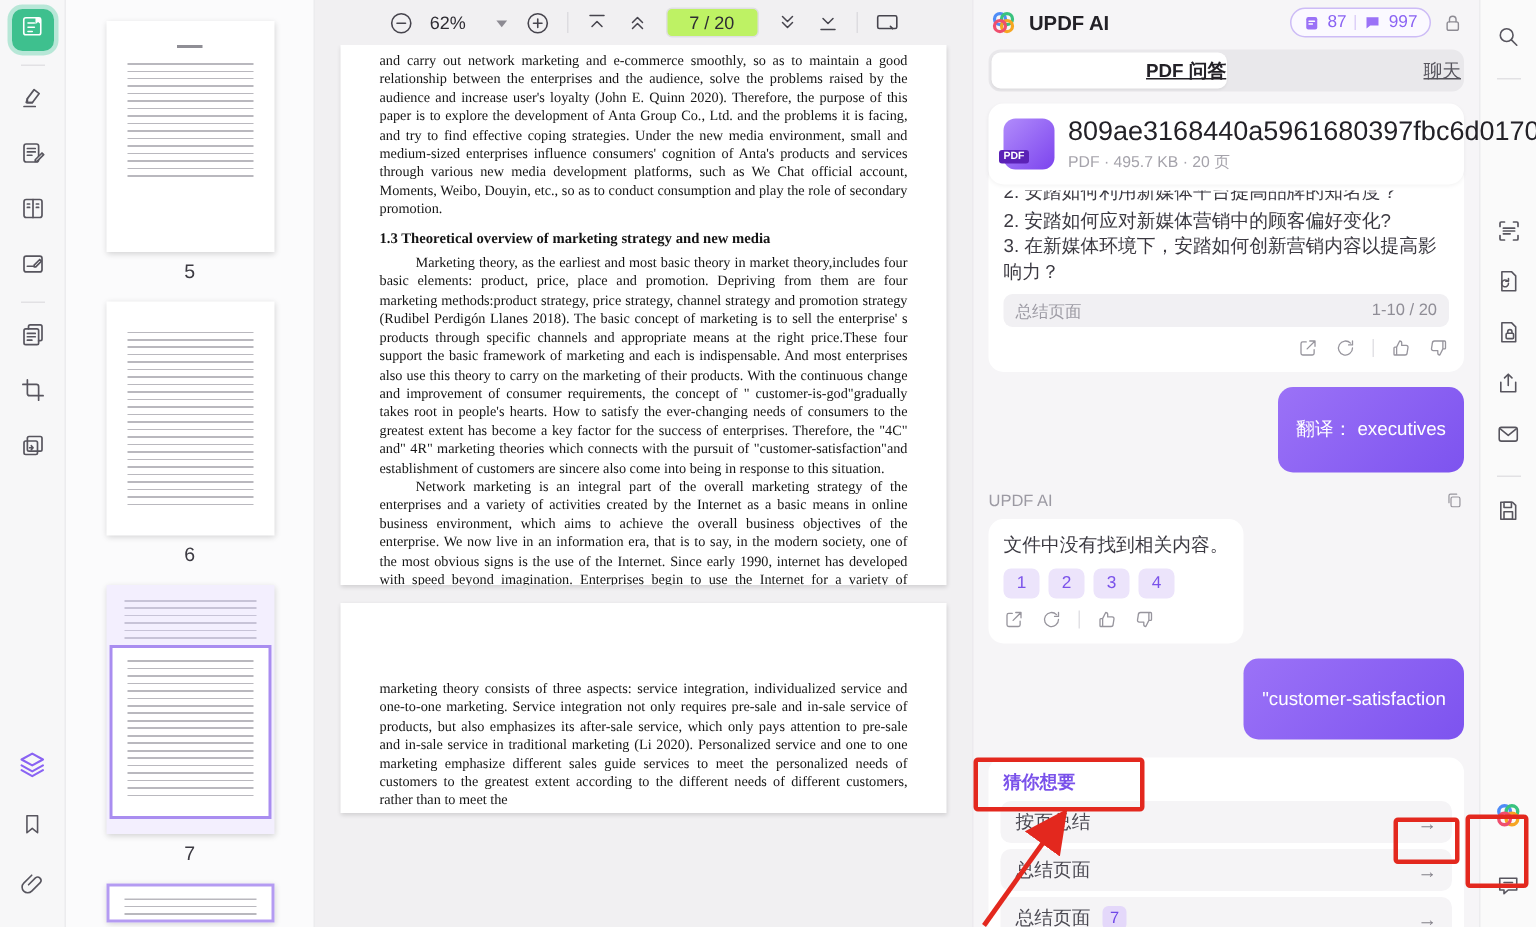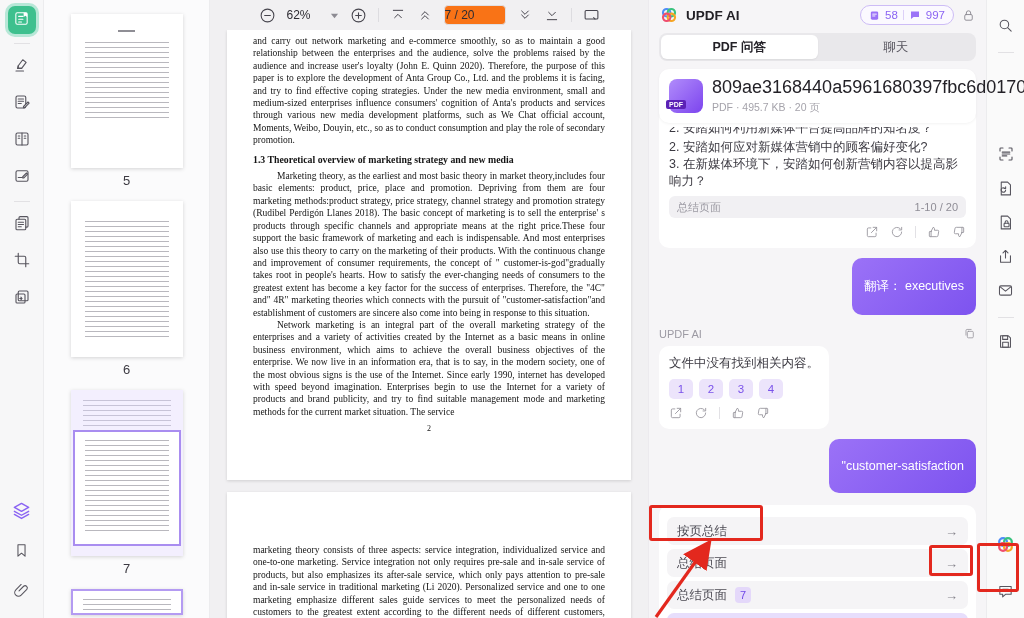--- a/index.html
+++ b/index.html
@@ -25,38 +25,38 @@
   .ttitle { position:absolute; left:42%; right:42%; top:16px; height:2px; background:#8f8e95; }
   .thumb.current .wash { position:absolute; inset:0; background:rgba(140,100,243,.10); }
   .tviewport { position:absolute; left:2px; right:2px; top:24%; height:70%; border:2px solid #a98df0; background:#fff; }
   .thumb.partial { border:2px solid #b49bf2; height:26px; overflow:hidden; }
 
   
   .main { flex:1; display:flex; flex-direction:column; background:#f1f0f2; min-width:0; }
   .main-toolbar { height:30px; flex:none; display:flex; align-items:center; justify-content:center; gap:11px; color:#46444d; font-size:12px; }
   .tb-div { width:1px; height:14px; background:#dddce0; }
   .zoom-val { width:32px; text-align:left; color:#2e2c33; }
-  .page-box { width:62px; height:20px; background:#f97316; border:1px solid #e0dfe3; border-radius:4px; text-align:left; line-height:18px; font-size:12px; color:#2e2c33; }
+  .page-box { width:62px; height:20px; background:#bef264; border:1px solid #e0dfe3; border-radius:4px; text-align:center; line-height:18px; font-size:12px; color:#2e2c33; }
   .pdf-scroll { flex:1; display:flex; flex-direction:column; align-items:center; gap:12px; overflow:hidden; }
   .pdf-page { width:404px; background:#fff; box-shadow:0 1px 3px rgba(0,0,0,.14); flex:none; font-family:"Liberation Serif","DejaVu Serif",serif; font-size:9.5px; line-height:12.4px; color:#141414; text-align:justify; padding:5px 26px 0; overflow:hidden; }
-  .pdf-page.p1 { height:450px; }
+  .pdf-page.p1 { height:360px; }
   .pdf-page.p2 { height:140px; padding-top:52px; }
   .pdf-h { font-weight:bold; font-size:9.8px; margin:7px 0 4px; text-align:left; }
   .pdf-ind { text-indent:24px; }
   .pdf-no { text-align:center; font-size:8px; margin-top:5px; }
 
   
   .ai-panel { width:338px; flex:none; background:#f6f5f7; border-left:1px solid #eceaee; display:flex; flex-direction:column; padding:0 10px; position:relative; }
   .ai-header { height:30px; display:flex; align-items:center; gap:7px; flex:none; }
   .ai-title { font-size:13.5px; font-weight:bold; color:#232127; }
   .badge-pill { margin-left:auto; border:1px solid #cdbcf6; background:#fbf9ff; border-radius:12px; height:20px; display:flex; align-items:center; gap:5px; padding:0 8px; color:#8a63f3; font-size:11.5px; }
   .badge-div { width:1px; height:10px; background:#ddd0f8; }
   .lock-btn { color:#8d8b93; display:flex; }
   .tabs { height:28px; background:#e9e8eb; border-radius:8px; display:flex; padding:2px; flex:none; margin-top:3px; }
-  .tab { flex:1; text-align:center; font-size:12.5px; color:#56545d; line-height:24px; border-radius:6px; }
+  .tab { flex:1; text-align:right; font-size:12.5px; color:#56545d; line-height:24px; border-radius:6px;text-decoration:underline; }
   .tab.active { background:#fff; color:#232127; font-weight:bold; box-shadow:0 1px 2px rgba(0,0,0,.06); }
 
   .file-card { margin-top:8px; background:#fff; border-radius:10px; padding:8px 10px; display:flex; align-items:center; gap:9px; position:relative; z-index:2; box-shadow:0 1px 3px rgba(0,0,0,.05); }
   .pdf-ico { width:34px; height:34px; border-radius:8px; background:linear-gradient(135deg,#b18cfb,#7c44ee); position:relative; flex:none; }
   .pdf-ico span { position:absolute; left:-3px; bottom:4px; background:#5b21b6; color:#fff; font-size:7px; font-weight:bold; padding:1px 3px; border-radius:2px; }
   .file-name { font-size:18px; color:#232127; }
   .file-meta { font-size:10.5px; color:#a5a3ab; margin-top:3px; }
 
   .bubble-ai { background:#fff; border-radius:10px; position:relative; z-index:1; }
   .msg1 { margin-top:-14px; padding:18px 10px 8px; }
@@ -282,21 +282,21 @@
             <circle cx="14.8" cy="14.8" r="4.4" stroke="#f6a623"></circle>
             <circle cx="9.2" cy="14.8" r="4.4" stroke="#ef4e6e"></circle>
           </svg>
         </span>
       <span class="ai-title">UPDF AI</span>
       <span class="badge-pill">
         <svg width="11" height="11" viewBox="0 0 24 24">
             <rect x="4" y="3" width="16" height="18" rx="3" fill="#9b72f7"></rect>
             <path d="M8 9h8M8 13h5" stroke="#fff" stroke-width="2" stroke-linecap="round"></path>
           </svg>
-        <span>58</span>
+        <span>87</span>
         <span class="badge-div"></span>
         <svg width="12" height="12" viewBox="0 0 24 24">
             <path d="M4 5h16v11H9l-5 4z" fill="#9b72f7"></path>
           </svg>
         <span>997</span>
       </span>
       <span class="lock-btn">
           <svg class="i" width="15" height="15" viewBox="0 0 24 24">
             <rect x="6" y="10.5" width="12" height="9" rx="2"></rect>
             <path d="M8.5 10.5V8a3.5 3.5 0 017 0v2.5"></path>
@@ -400,20 +400,21 @@
               <svg class="i" width="14" height="14" viewBox="0 0 24 24" style="transform:rotate(180deg)">
                 <path d="M7 11v9H5a1 1 0 01-1-1v-7a1 1 0 011-1h2zM7 11l3.5-7c1.4 0 2.3 1.1 2.3 2.4V9H18a2 2 0 012 2.3l-1 6.2A2.5 2.5 0 0116.5 20H7"></path>
               </svg>
             </span>
         </div>
       </div>
 
       <div class="bubble-user">"customer-satisfaction</div>
 
       <div class="suggest">
+        <div class="sug-title">猜你想要</div>
         <div class="sug-row">
           <span>按页总结</span>
           <span class="sug-arrow">→</span>
         </div>
         <div class="sug-row">
           <span>总结页面</span>
           <span class="sug-arrow">→</span>
         </div>
         <div class="sug-row">
           <span>总结页面</span>

